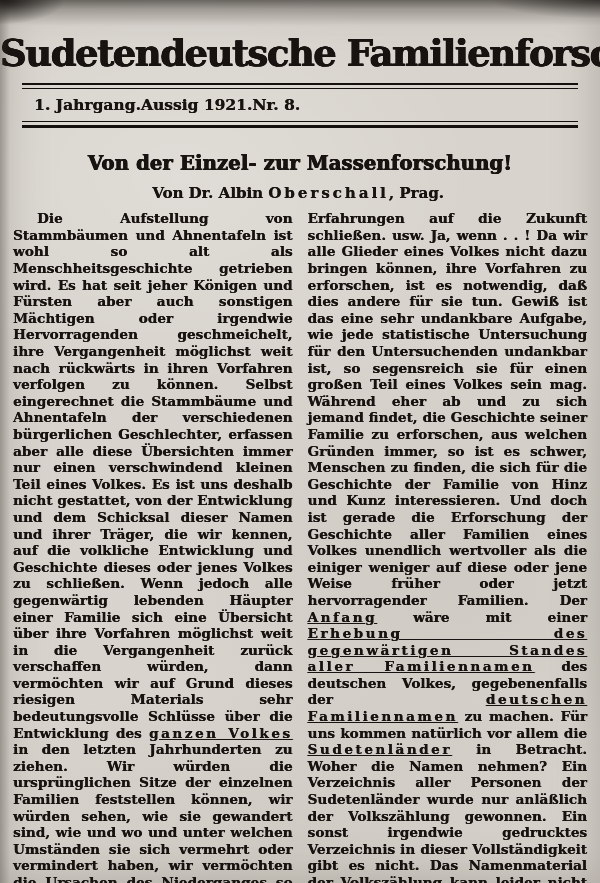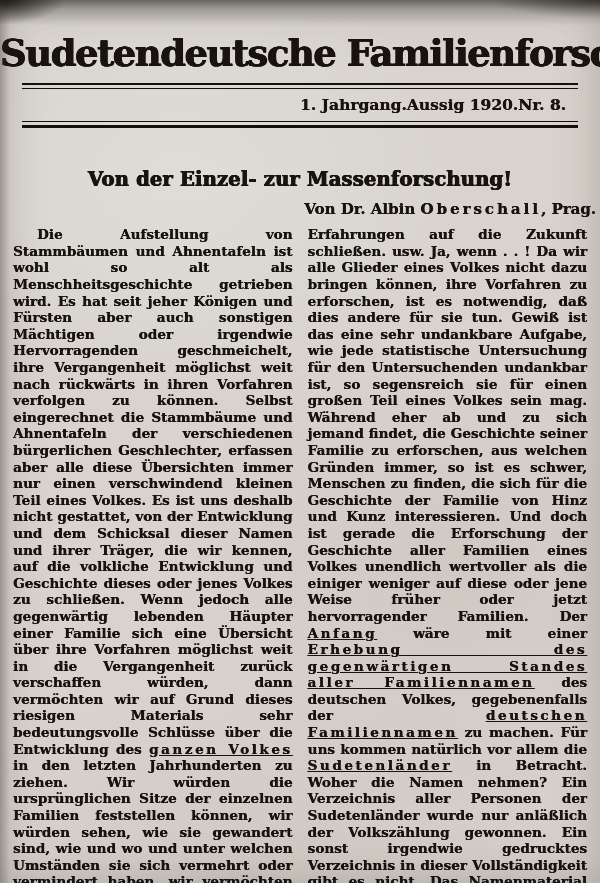--- a/index.html
+++ b/index.html
@@ -68,38 +68,38 @@
     border-bottom: 1.2px solid #14100d;
   }
   .rule-bottom {
     height: 3px;
     border-top: 1.2px solid #14100d;
     border-bottom: 3px solid #14100d;
   }
 
   .issue-bar {
     display: flex;
-    justify-content: flex-end;
+    justify-content: flex-start;
     align-items: baseline;
     margin: 0 22px;
     padding: 6px 12px 7px 12px;
     font-size: 15.5px;
     font-weight: bold;
     text-shadow: 0.35px 0 0 currentColor;
   }
 
   .article-title {
-    margin: 40px 0 0 0;
+    margin: 24px 0 0 0;
     text-align: center;
     font-size: 19.5px;
     letter-spacing: 0.2px;
   }
   .byline {
     margin: 9px 4px 0 0;
-    text-align: right;
+    text-align: center;
     font-size: 15px;
     font-weight: bold;
     text-shadow: 0.3px 0 0 currentColor;
   }
   .byline .gesperrt-name {
     letter-spacing: 3px;
   }
 
   .columns {
     display: flex;
@@ -131,21 +131,21 @@
   <div class="scan-edge"></div>
   <div class="scan-edge-left"></div>
 
   <header>
     <h1 class="masthead blackletter">Sudetendeutsche Familienforschung</h1>
 
     <div class="rule rule-top"></div>
 
     <div class="issue-bar">
       <span>1. Jahrgang.</span>
-      <span>Aussig 1920.</span>
+      <span>Aussig 1921.</span>
       <span>Nr. 8.</span>
     </div>
 
     <div class="rule rule-bottom"></div>
   </header>
 
   <main>
     <h2 class="article-title blackletter">Von der Einzel- zur Massenforschung!</h2>
 
     <p class="byline"><span>Von Dr. Albin </span><span class="gesperrt-name">Oberschall</span><span>, Prag.</span></p>

